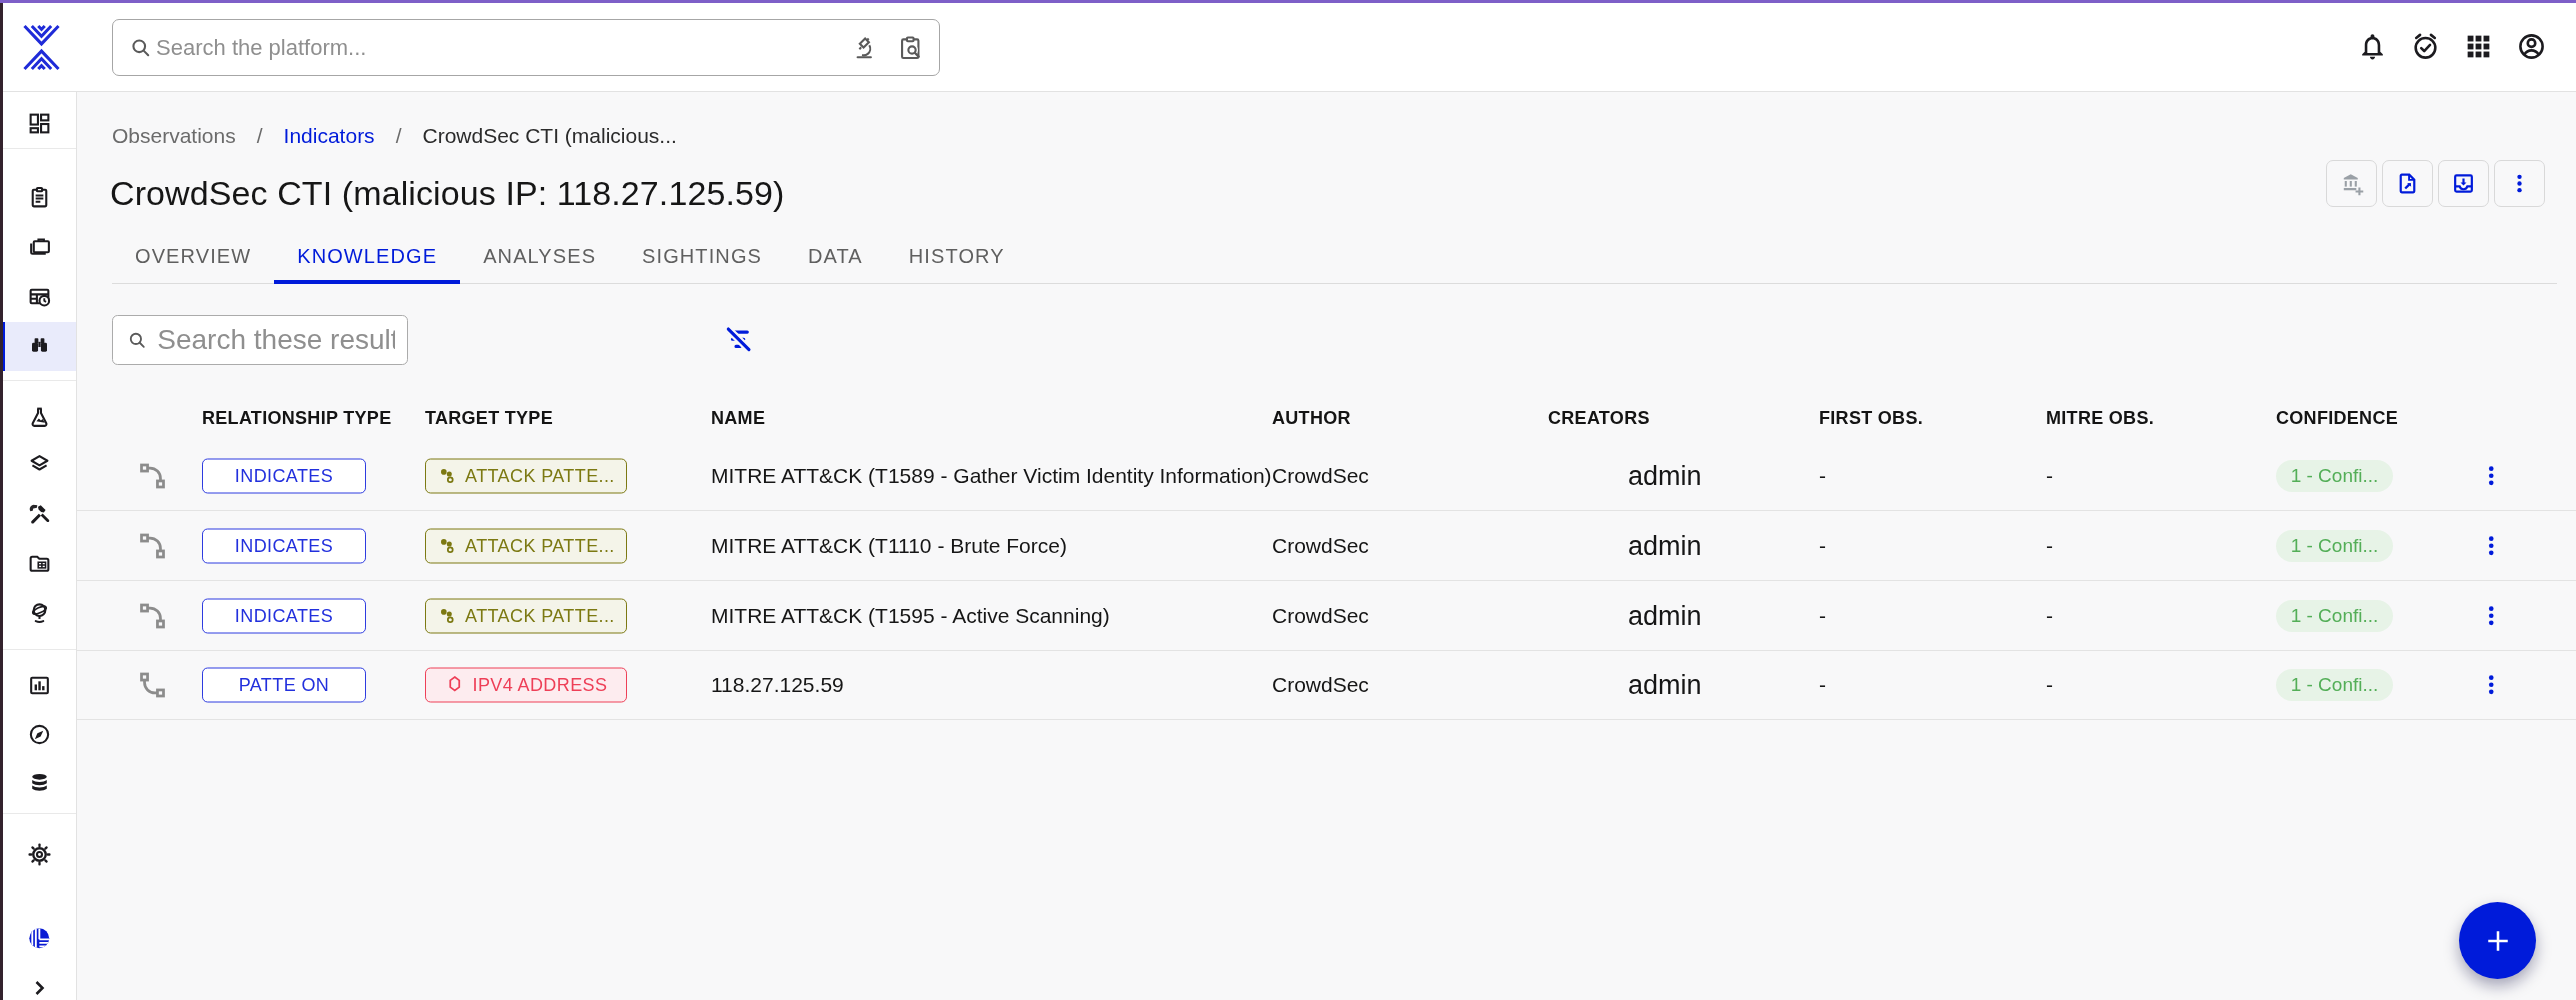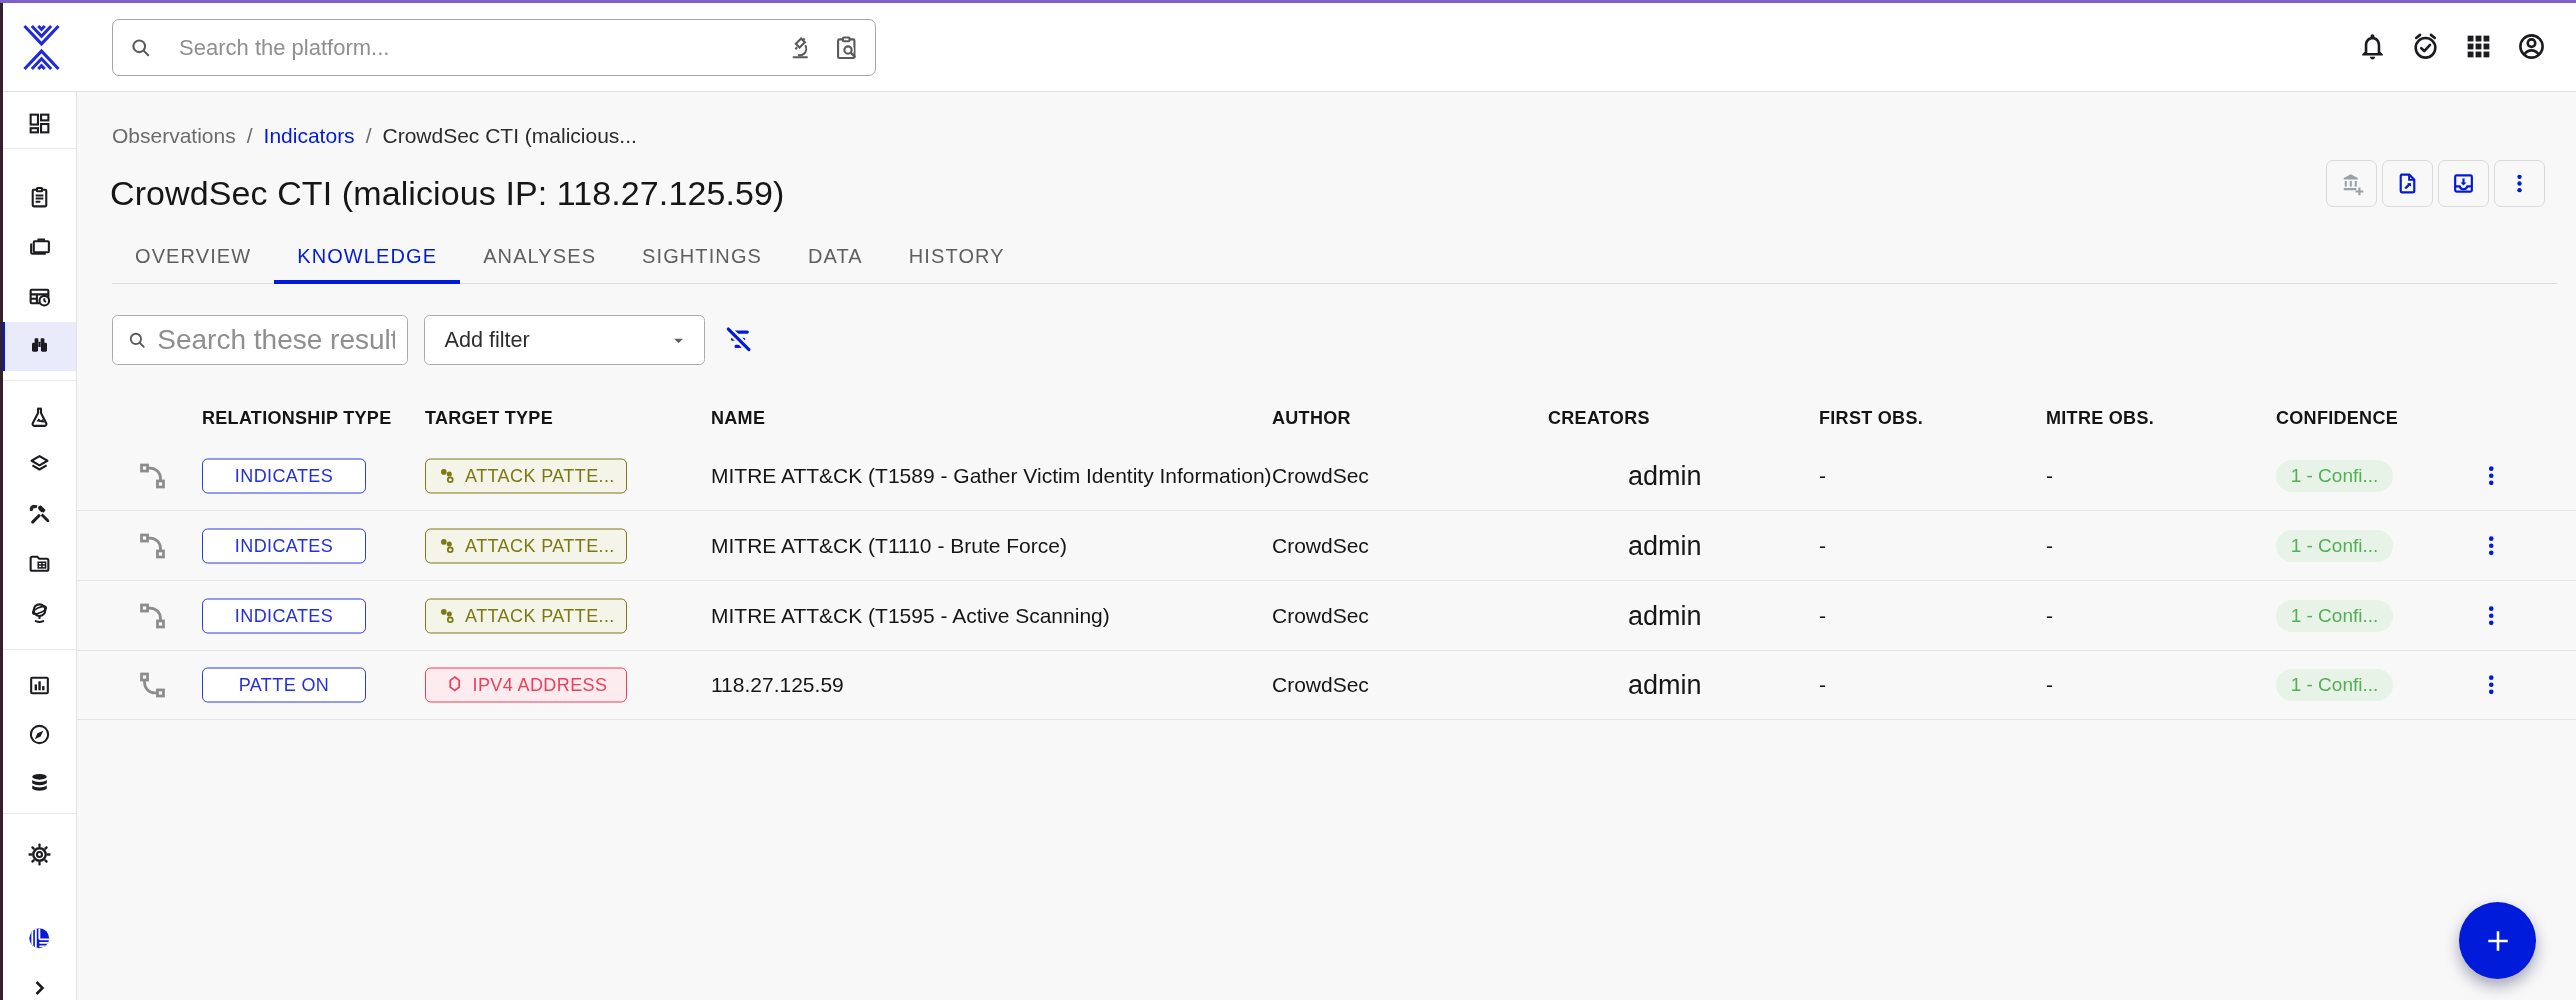--- a/index.html
+++ b/index.html
@@ -19,37 +19,37 @@
     font-family:"Liberation Sans",sans-serif;color:var(--ink);position:relative;}
   svg{display:block;}
 
   
   .top-strip{position:absolute;top:0;left:0;width:2576px;height:2.8px;background:#7e5fc8;z-index:60;}
   .left-edge{position:absolute;top:2.8px;left:0;width:2.8px;height:997px;background:#33222d;z-index:55;}
 
   
   .topbar{position:absolute;top:2.8px;left:2.8px;right:0;height:89px;background:#fff;border-bottom:0.7px solid var(--gray-border);z-index:30;}
   .logo{position:absolute;left:15.3px;top:19.5px;width:46px;height:50px;display:flex;align-items:center;justify-content:center;}
-  .global-search{position:absolute;left:109px;top:16.7px;width:764px;height:57px;border:0.7px solid #a6a6a6;border-radius:7px;background:#fff;display:flex;align-items:center;padding:0 15.3px;gap:26px;}
+  .global-search{position:absolute;left:109px;top:16.7px;width:828px;height:57px;border:0.7px solid #a6a6a6;border-radius:7px;background:#fff;display:flex;align-items:center;padding:0 15.3px;gap:3px;}
   .global-search input{flex:1;border:0;outline:0;font-size:22px;color:#333;background:transparent;font-family:"Liberation Sans",sans-serif;}
   .global-search input::placeholder{color:#8f8f8f;}
   .gs-actions{display:flex;align-items:center;gap:19.5px;}
   .icon-btn{background:none;border:0;cursor:pointer;padding:0;display:flex;align-items:center;justify-content:center;}
   .topbar-actions{position:absolute;right:29px;top:28px;display:flex;gap:22px;align-items:center;}
 
   
   .sidebar{position:absolute;left:2.8px;top:92px;width:74px;height:908px;background:#fff;border-right:0.7px solid var(--gray-border);z-index:20;}
   .side-item{position:absolute;left:0;width:73px;height:49px;display:flex;align-items:center;justify-content:center;cursor:pointer;}
   .side-item.active{background:#e9ebfb;}
   .side-item.active::before{content:"";position:absolute;left:-2.8px;top:0;width:4.9px;height:100%;background:var(--primary);}
   .side-divider{position:absolute;left:0;width:73px;height:0.7px;background:#e9e9e9;}
 
   
   .content{position:absolute;left:77px;top:92px;right:0;bottom:0;}
-  .breadcrumb{position:absolute;left:35px;top:32px;display:flex;gap:11px;font-size:21px;color:#6b6b6b;align-items:center;}
+  .breadcrumb{position:absolute;left:35px;top:32px;display:flex;gap:21px;font-size:21px;color:#6b6b6b;align-items:center;}
   .breadcrumb .crumb-link{color:var(--primary);cursor:pointer;}
   .breadcrumb .crumb-current{color:#2b2b2b;}
   .page-title{position:absolute;left:33px;top:82px;font-size:34px;font-weight:500;color:#161616;letter-spacing:0.1px;}
   .header-actions{position:absolute;right:31px;top:68px;display:flex;gap:4.9px;}
   .hbtn{width:51px;height:47px;border:0.7px solid #d9d9d9;border-radius:7px;background:transparent;display:flex;align-items:center;justify-content:center;cursor:pointer;}
 
   .tabs{position:absolute;left:35px;right:19.5px;top:138px;height:54px;border-bottom:0.7px solid #dcdcdc;display:flex;align-items:stretch;}
   .tab{padding:0 23px;display:flex;align-items:center;font-size:20px;font-weight:500;letter-spacing:1.1px;color:#5f5f5f;position:relative;cursor:pointer;}
   .tab.active{color:var(--primary);}
   .tab.active::after{content:"";position:absolute;left:0;right:0;bottom:-0.7px;height:3.5px;background:var(--primary);}
@@ -409,28 +409,20 @@
   <div class="results-search">
     <span>
       <svg width="22" height="22" viewBox="0 0 24 24" fill="none" stroke="#5a5a5a" stroke-width="2">
         <circle cx="10.8" cy="10.8" r="5.6"></circle>
           <path d="M15 15l4.4 4.4" stroke-linecap="round"></path>
       </svg>
     </span>
     <input type="text" placeholder="Search these results..." style="">
   </div>
 
-  <div class="add-filter">
-    <span>Add filter</span>
-    <span>
-      <svg width="21" height="21" viewBox="0 0 24 24" fill="#5f5f5f">
-          <path d="M7 10l5 5 5-5z"></path>
-        </svg>
-    </span>
-  </div>
 
   <button class="icon-btn filter-off-btn">
     <span>
       <svg width="33" height="33" viewBox="0 0 24 24" fill="none">
         <g stroke="#001bda" stroke-width="2.3" stroke-linecap="round">
           <path d="M5 6.6h13.4M7.6 11.8h8.2M10.2 17h3"></path>
         </g>
         <path d="M4.6 4.4L19.6 19.4" stroke="#f8f8f9" stroke-width="5.5" stroke-linecap="round"></path>
         <path d="M4.6 4.4L19.6 19.4" stroke="#001bda" stroke-width="2.3" stroke-linecap="round"></path>
       </svg>

